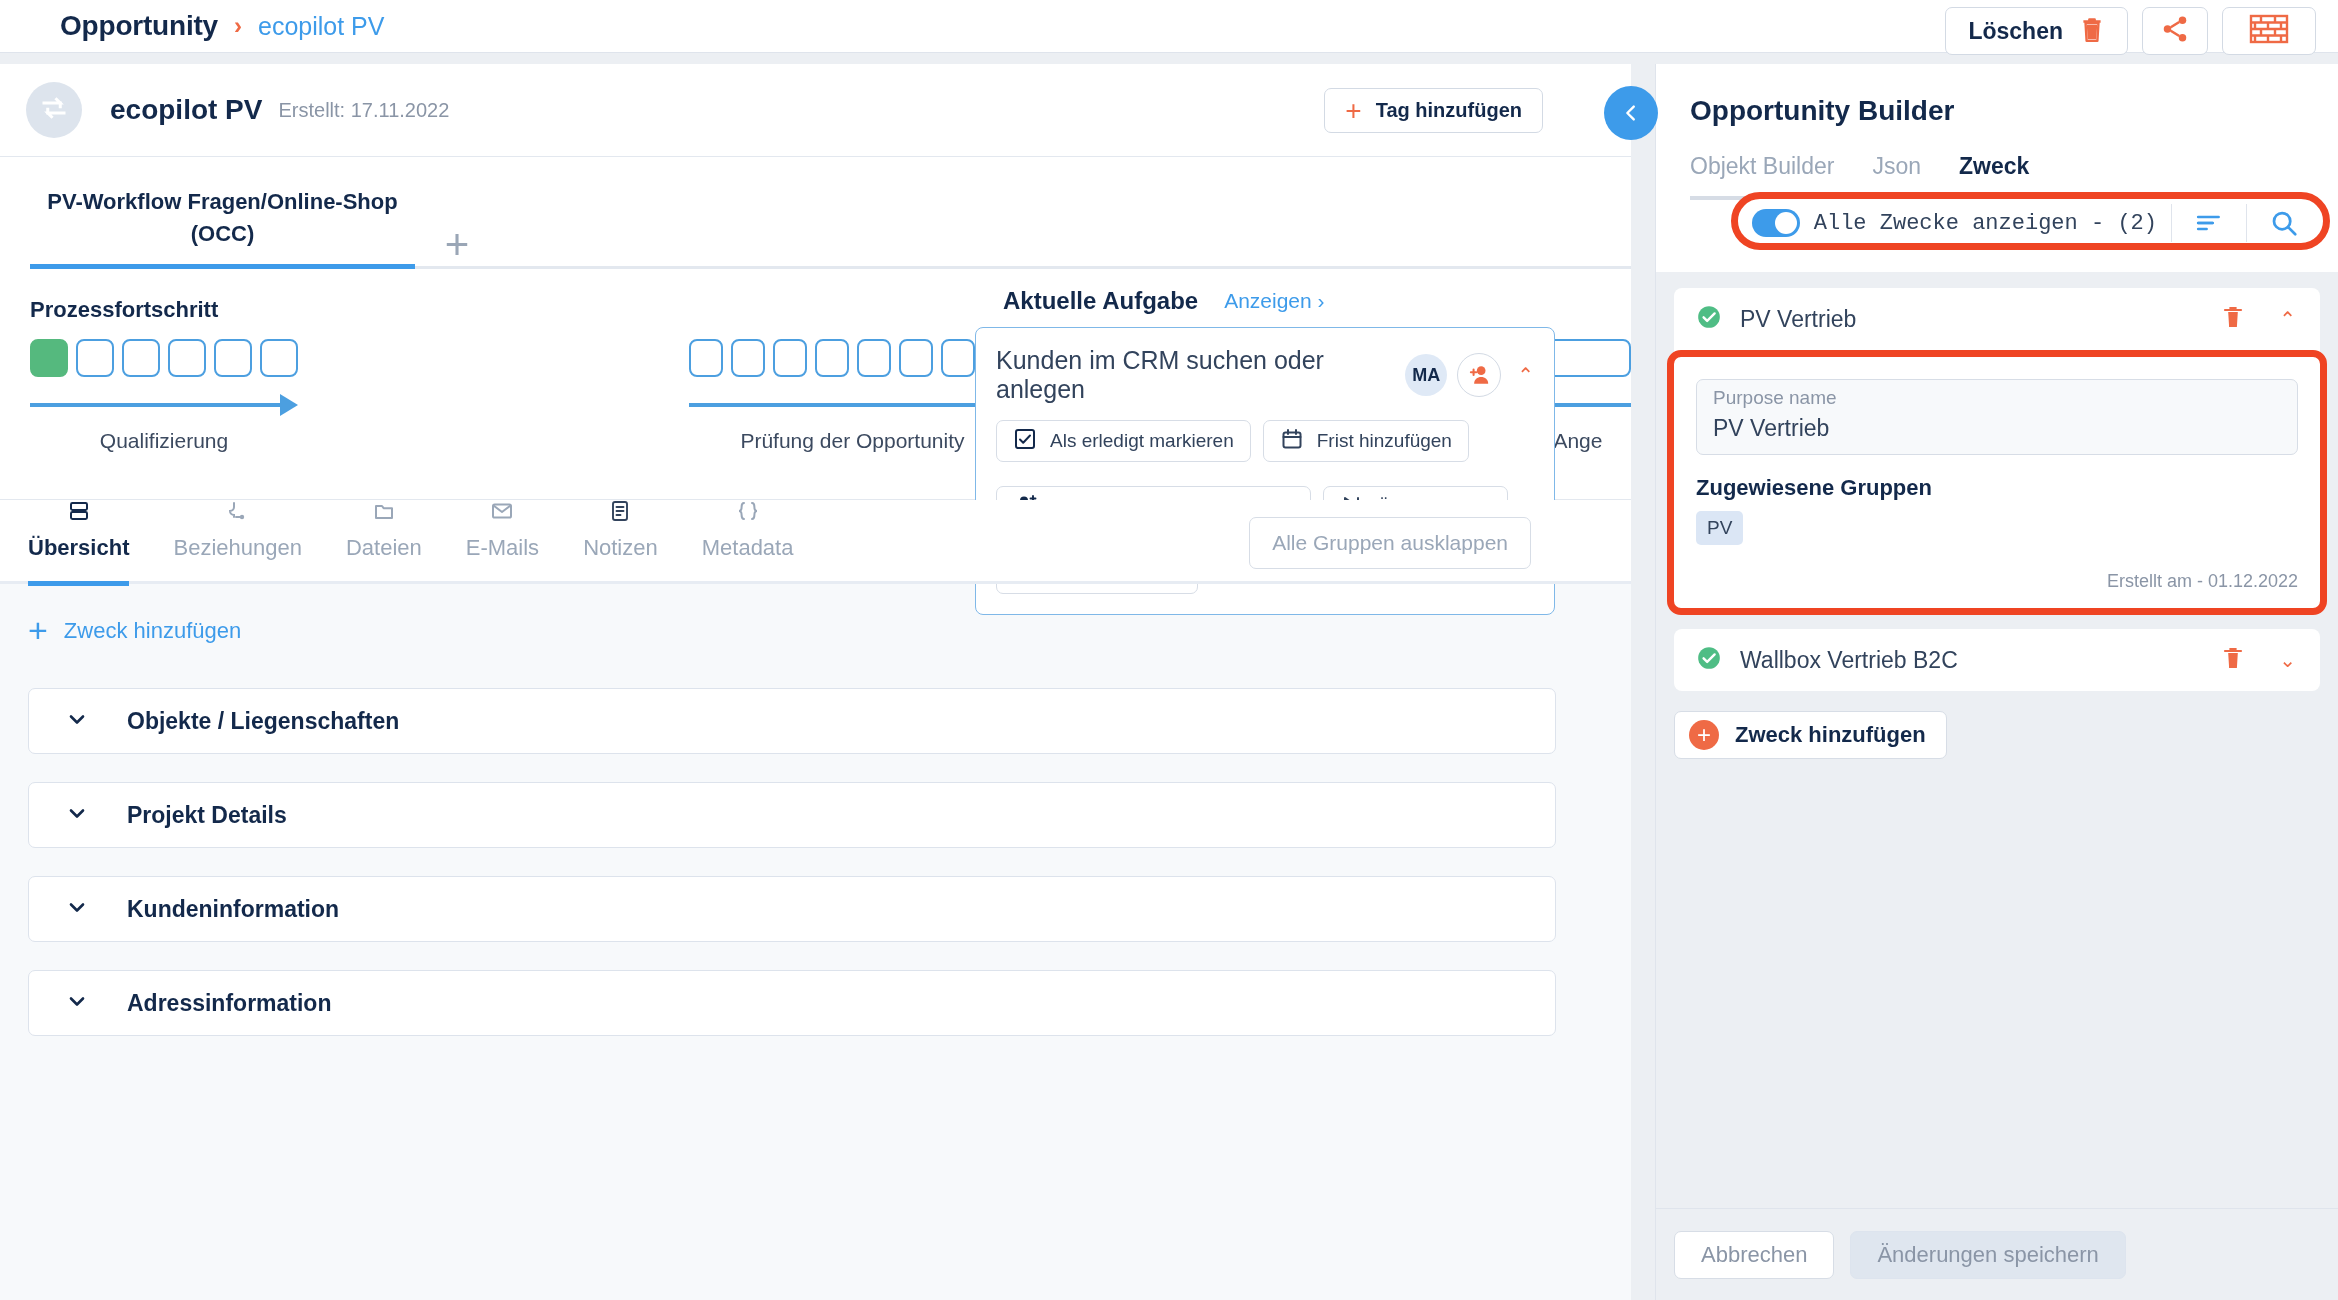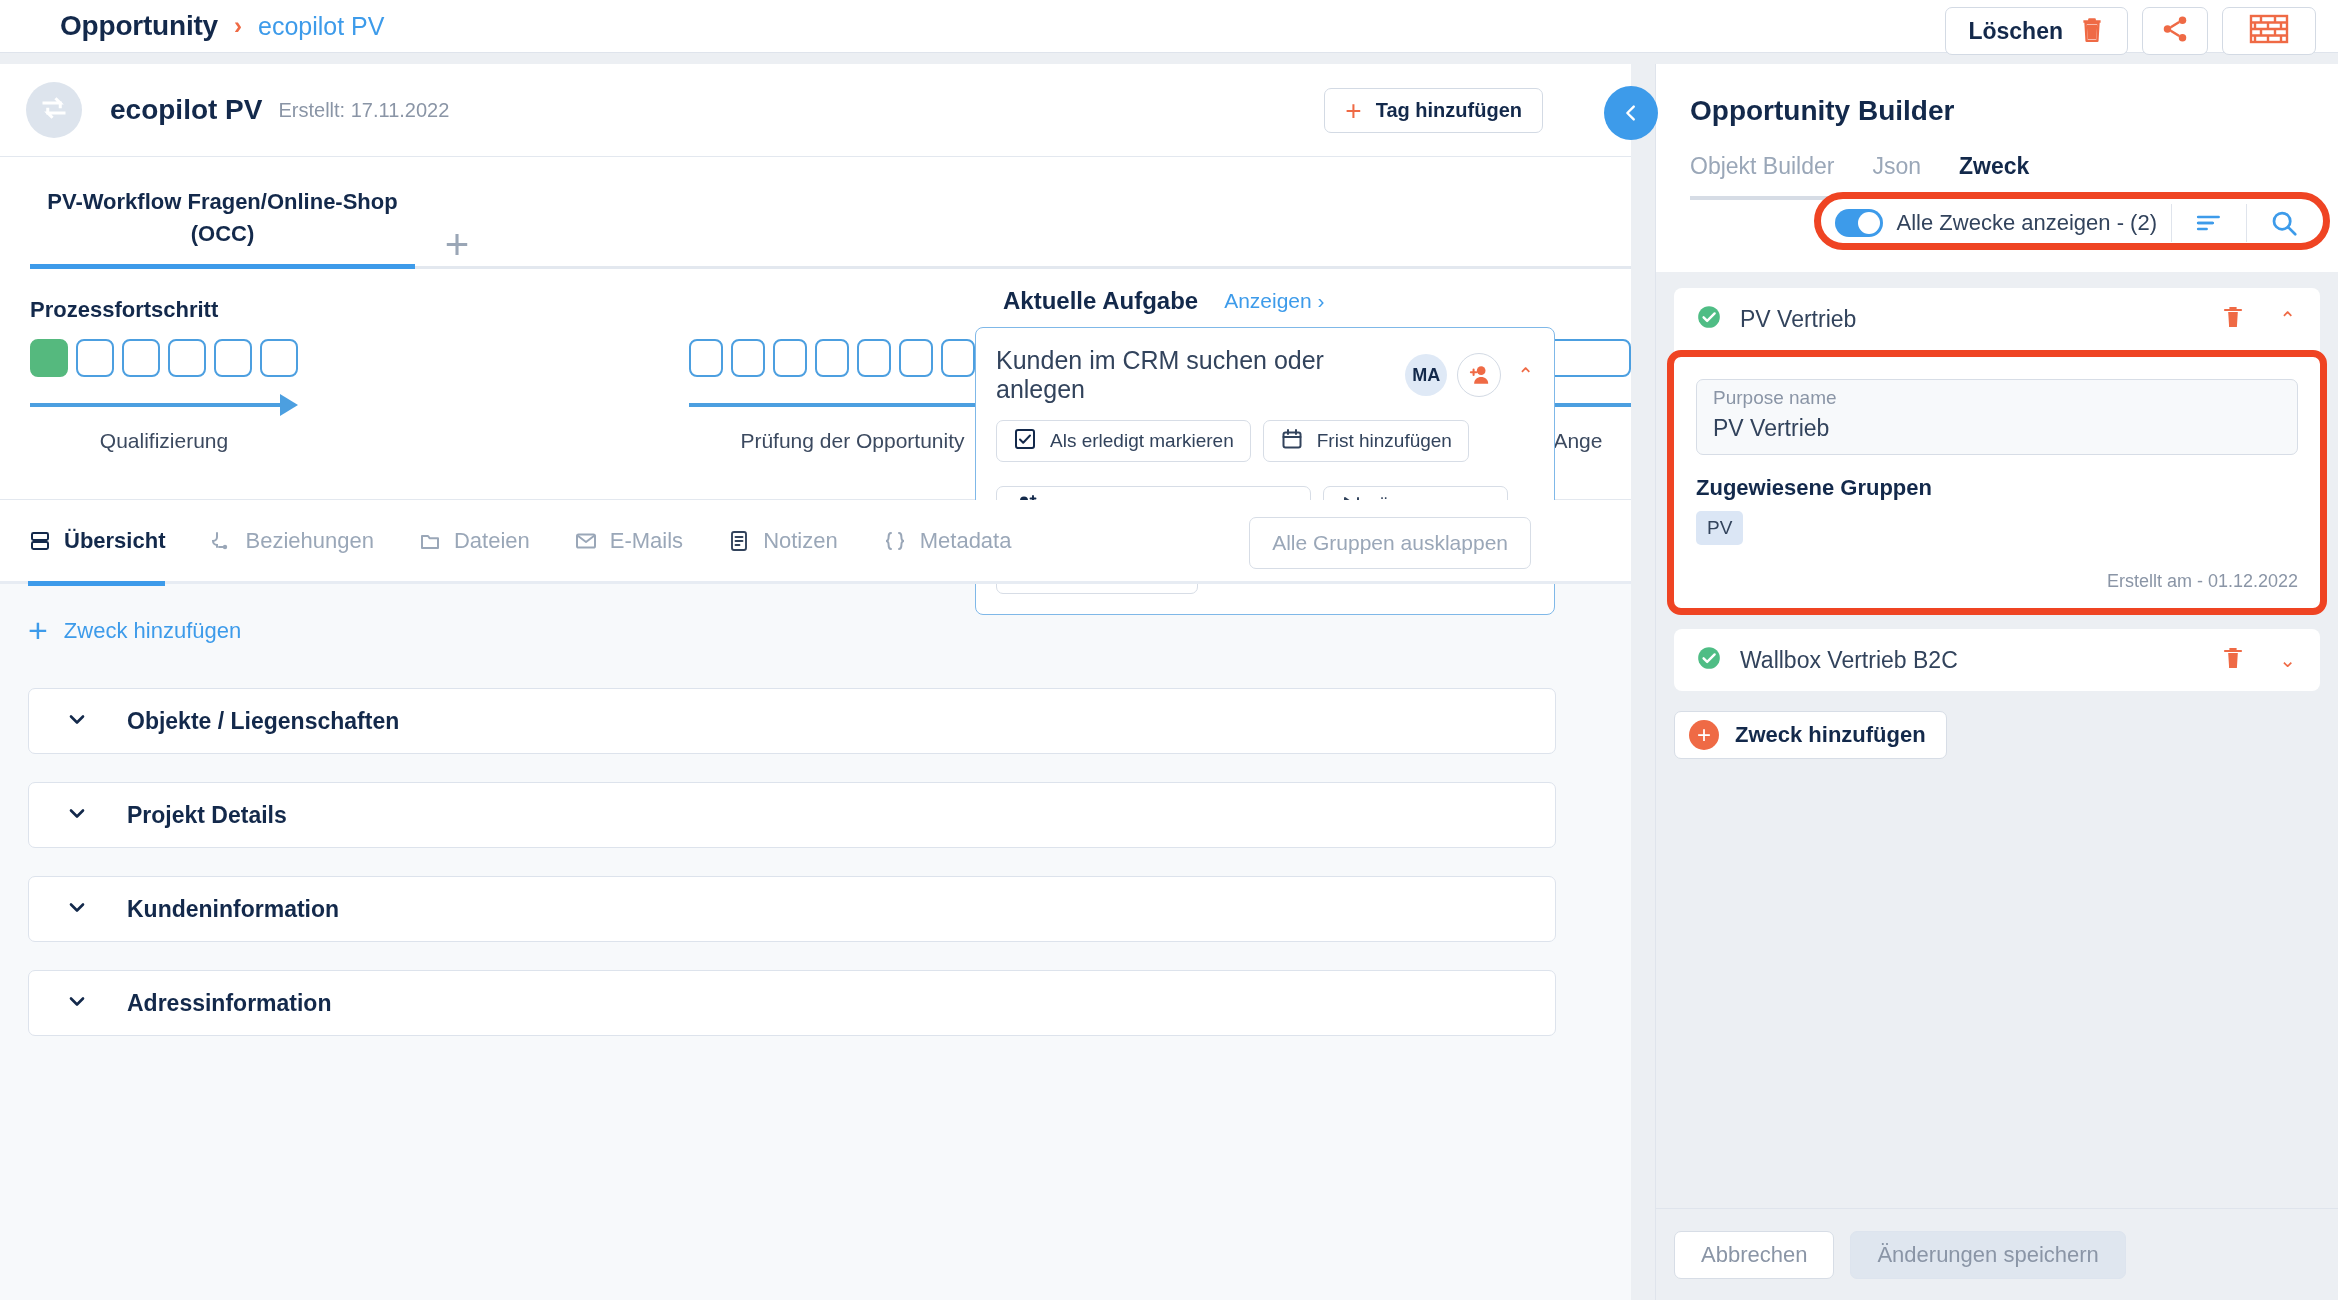--- a/index.html
+++ b/index.html
@@ -121,21 +121,21 @@
   }
   .brk { flex-basis:100%; height:0; }
 
   
   .tabs-row {
     background:#fff; height:84px; display:flex; align-items:center;
     padding-left:28px; position:relative; border-bottom:3px solid #e7ecf3;
   }
   .tab {
     display:flex; align-items:center; gap:12px; height:84px;
-    margin-right:44px; cursor:pointer; font-size:22px; color:#9aa7b8; position:relative;
+    margin-right:44px; cursor:pointer; font-size:22px; color:#9aa7b8; position:relative;flex-direction:column;
   }
   .tab.active { color:#13294b; font-weight:bold; }
   .tab.active:after {
     content:""; position:absolute; left:0; right:0; bottom:-3px;
     height:5px; background:#3d9bea;
   }
   .expand-all {
     position:absolute; right:100px; top:17px; height:52px;
     border:1px solid #d7dde6; border-radius:7px; background:#fff;
     display:flex; align-items:center; padding:0 22px;
@@ -171,21 +171,21 @@
   .rp-tab.active { color:#13294b; font-weight:bold; border-bottom-color:#3d9bea; }
   .rp-tab-fill { flex:1; border-bottom:4px solid #d6dce5; padding-bottom:16px; margin-right:34px;}
 
   .rp-toolbar {
     background:#fff; height:72px; display:flex; align-items:center;
     justify-content:flex-end; position:relative;
   }
   .toolbar-hl {
     position:absolute; right:8px; top:-8px; height:58px;
     border:7px solid #ef4423; border-radius:30px; background:#fff;
-    display:flex; align-items:center; padding:4px 16px 0 14px; gap:14px;
+    display:flex; align-items:center; padding:4px 16px 0 14px; gap:14px;font-family:Liberation Mono, monospace;
   }
   .toggle {
     width:48px; height:28px; border-radius:14px; background:#3d9bea;
     position:relative; cursor:pointer; flex:none;
   }
   .toggle .knob {
     position:absolute; right:3px; top:3px; width:22px; height:22px;
     border-radius:50%; background:#fff;
   }
   .toggle-lbl { font-size:22px; color:#32435c; white-space:nowrap; }

